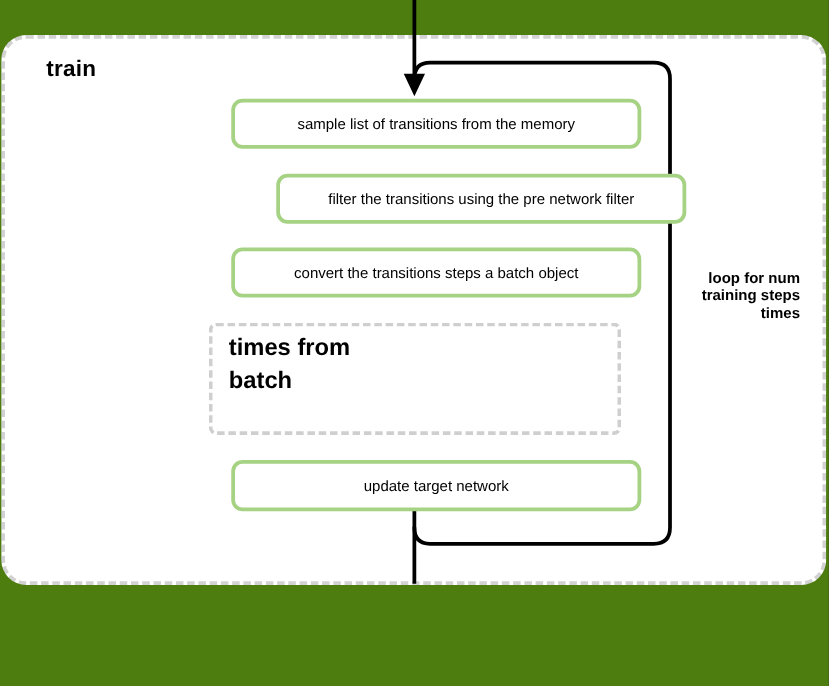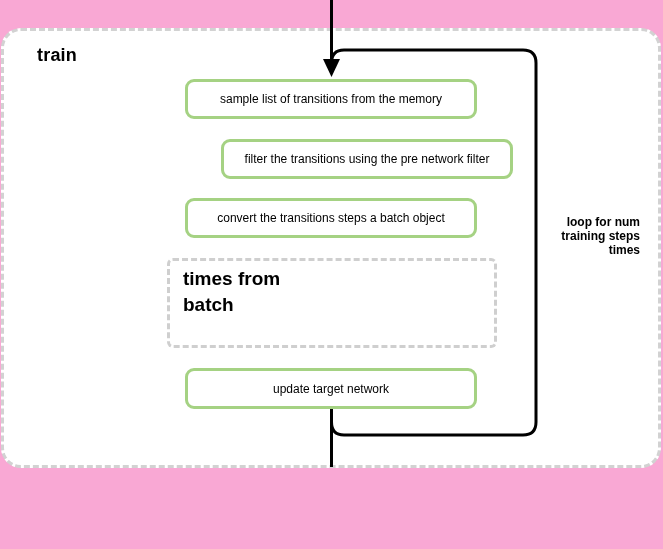--- a/index.html
+++ b/index.html
@@ -3,35 +3,35 @@
 <meta charset="utf-8">
 <style>
   html,body{margin:0;padding:0;}
   body{
     width:663px;height:549px;
     background:#000;
     font-family:"Liberation Sans", sans-serif;
     color:#000;
     overflow:hidden;
   }
-  .stage{position:relative;width:663px;height:549px;background:#f9a8d4;}
+  .stage{position:relative;width:663px;height:549px;background:#4d7c0f;}
   .container{
     position:absolute;left:1px;top:28px;width:660px;height:440px;
     box-sizing:border-box;
     background:#fff;
     border:3px dashed #d2d2d2;
     border-radius:20px;
   }
   .title{
     position:absolute;left:37px;top:45px;
     font-size:18px;font-weight:bold;letter-spacing:0.2px;
   }
   .edges{position:absolute;left:0;top:0;width:663px;height:549px;}
   .step{
-    position:absolute;left:185px;width:292px;height:40px;
+    position:absolute;left:185px;width:328px;height:40px;
     box-sizing:border-box;
     background:#fff;
     border:3px solid #a5d283;
     border-radius:9px;
     display:flex;align-items:center;justify-content:center;
     font-size:12px;
     text-align:center;
   }
   .step-1{top:79px;}
   .step-2{top:139px;margin-left:36px;}

